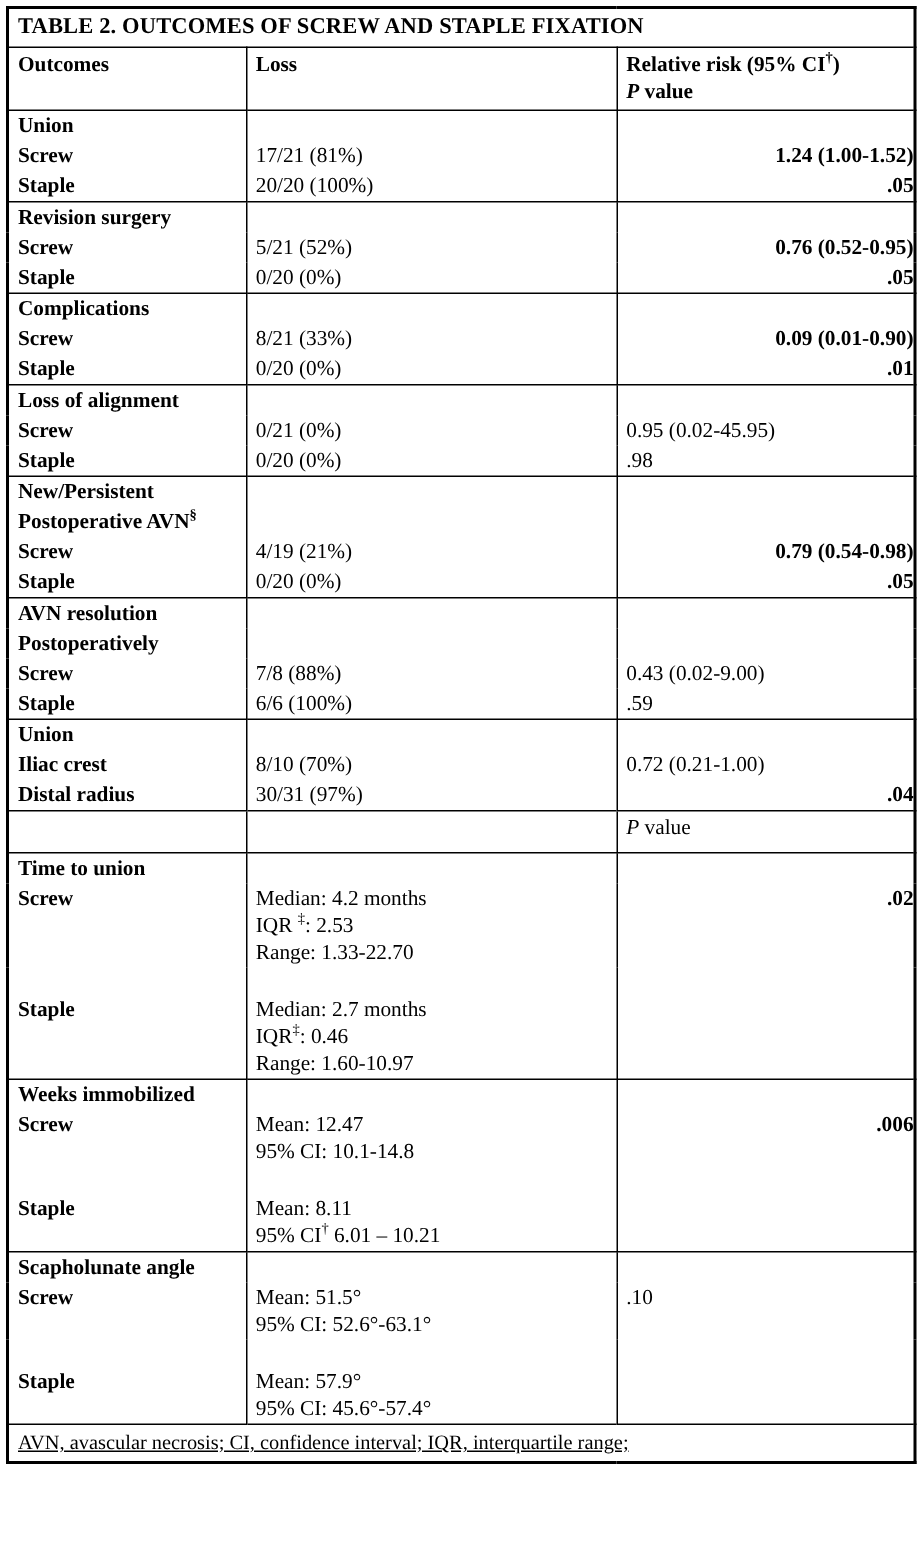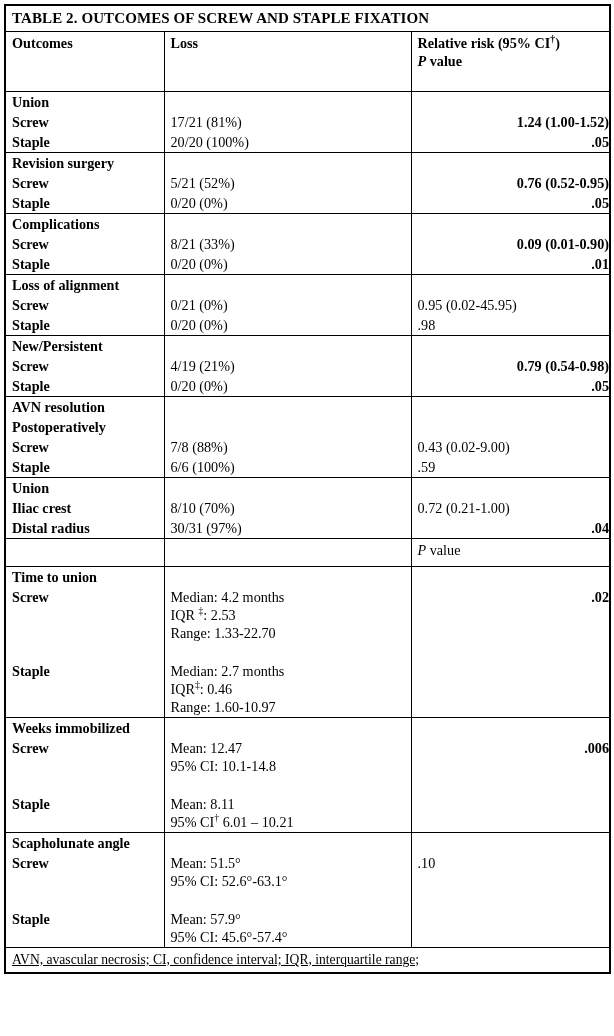--- a/index.html
+++ b/index.html
@@ -50,21 +50,21 @@
     font-size: 15px;
     padding-top: 3px;
     padding-bottom: 4px;
     letter-spacing: 0.1px;
   }
   
   tr.header-row td {
     border-bottom: 1px solid #000;
     font-weight: bold;
     padding-top: 2px;
-    padding-bottom: 21px;
+    padding-bottom: 3px;
   }
   
   tr.sect-first td {
     border-top: 1px solid #000;
   }
   tr.sect-last td {
     border-bottom: 1px solid #000;
   }
 
   .lbl-main {
@@ -197,20 +197,25 @@
         <td class="val">0/20 (0%)</td>
         <td class="val">.98</td>
       </tr>
 
       <tr>
         <td class="lbl-main">New/Persistent</td>
         <td></td>
         <td></td>
       </tr>
       <tr>
+        <td class="lbl-main"><span>Postoperative AVN</span><sup>§</sup></td>
+        <td></td>
+        <td></td>
+      </tr>
+      <tr>
         <td class="lbl-sub">Screw</td>
         <td class="val">4/19 (21%)</td>
         <td class="val bold">0.79 (0.54-0.98)</td>
       </tr>
       <tr class="sect-last">
         <td class="lbl-sub">Staple</td>
         <td class="val">0/20 (0%)</td>
         <td class="val bold">.05</td>
       </tr>
 

